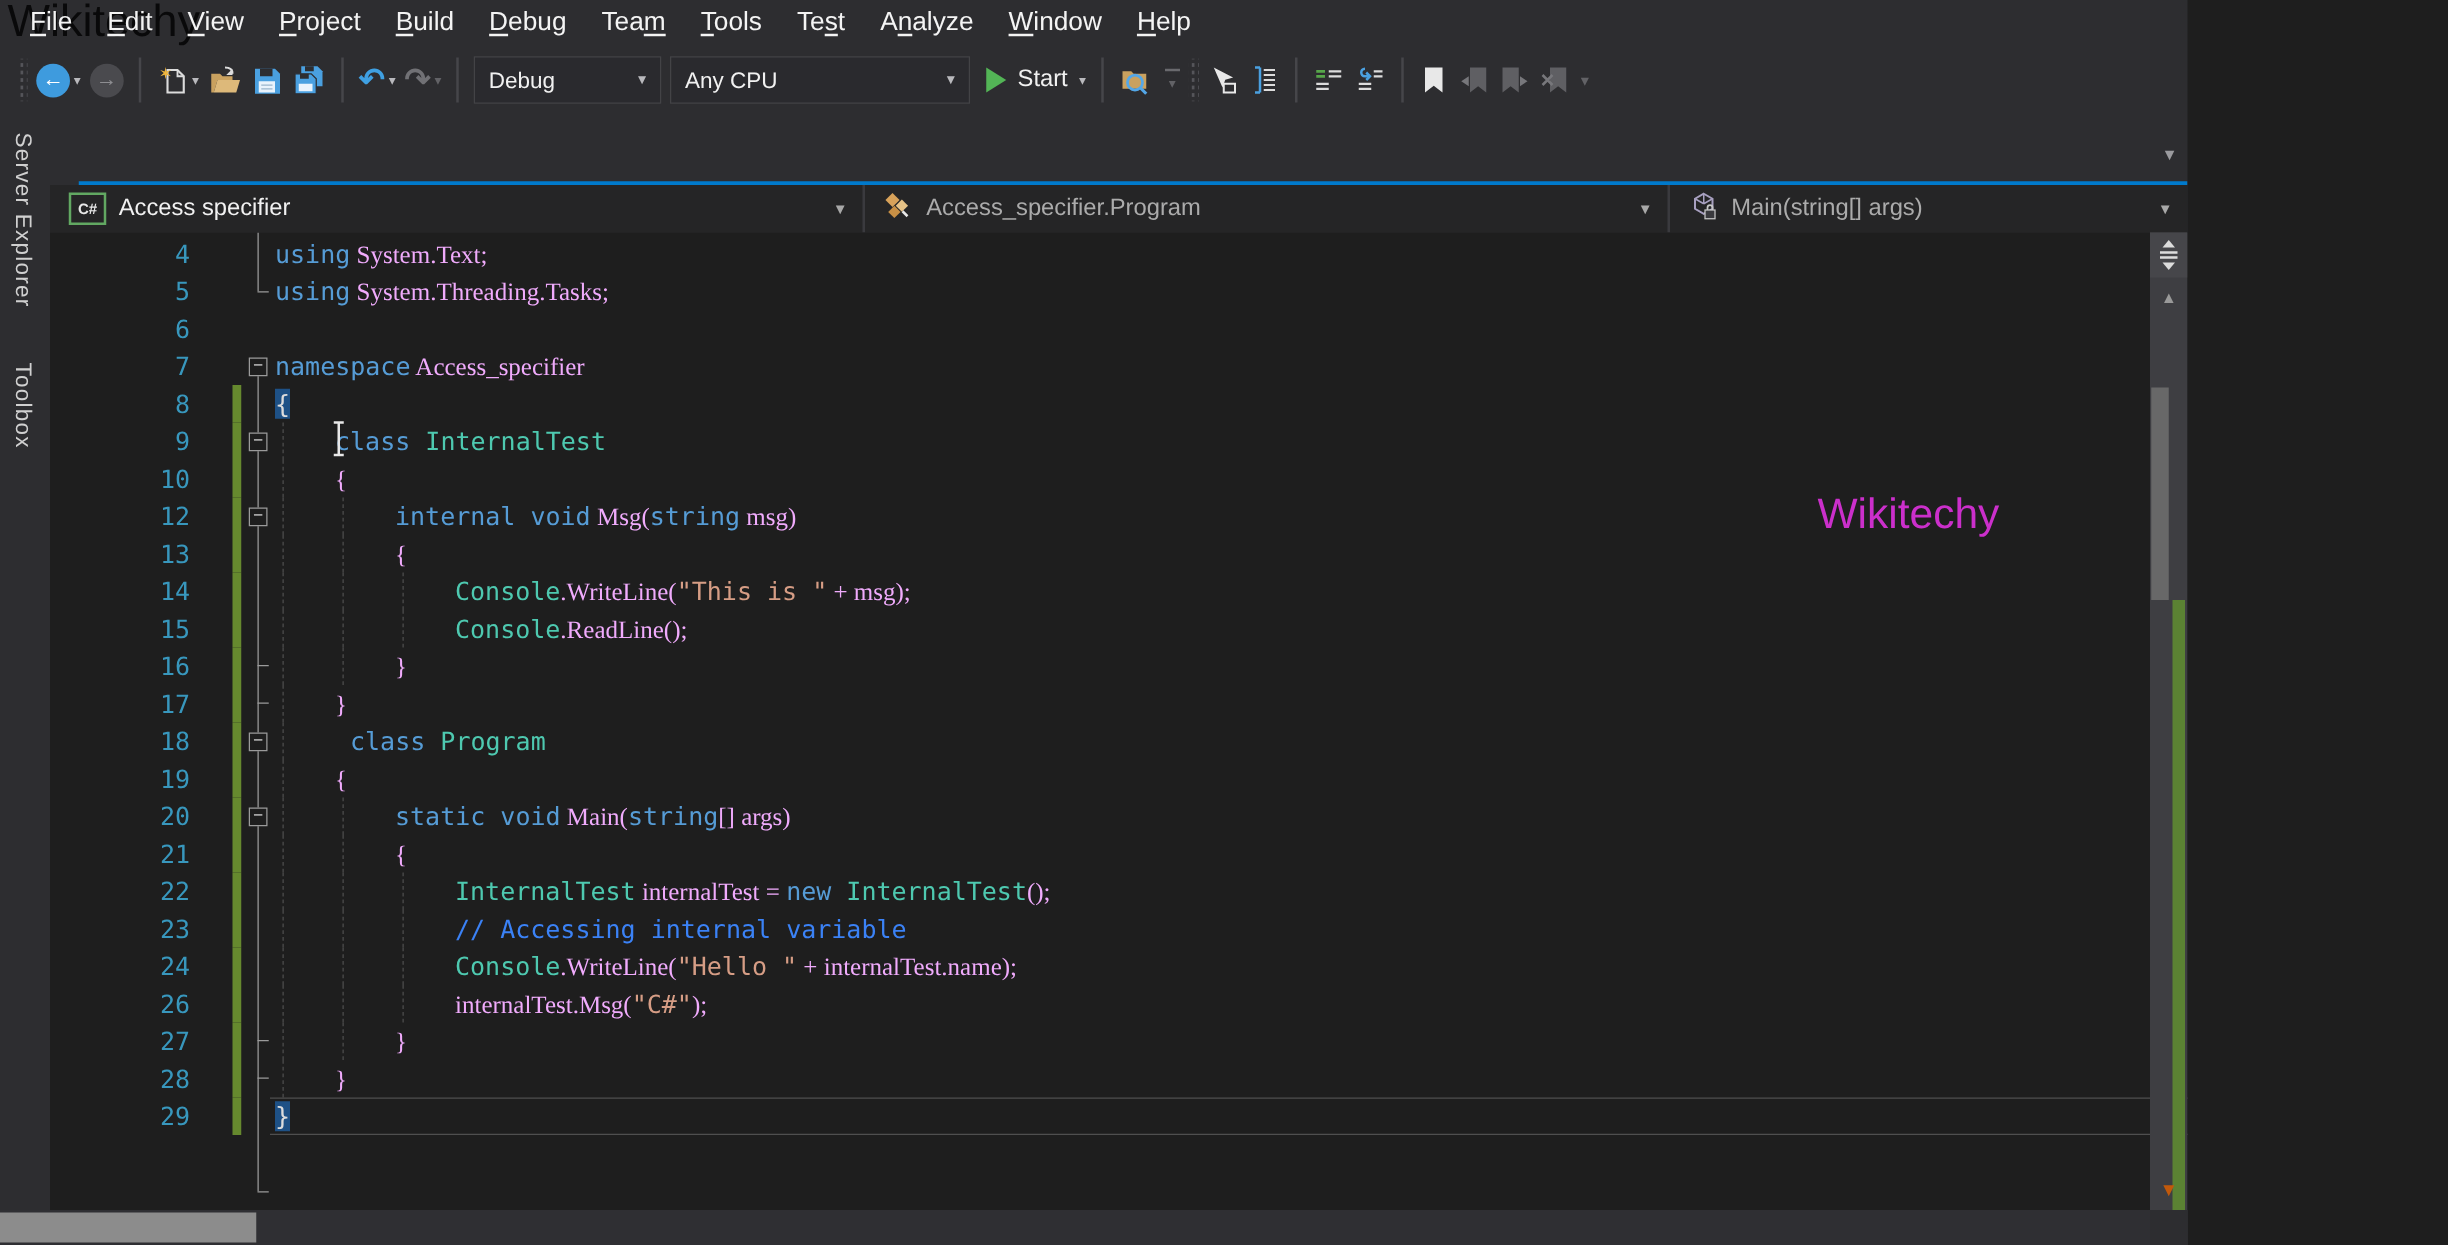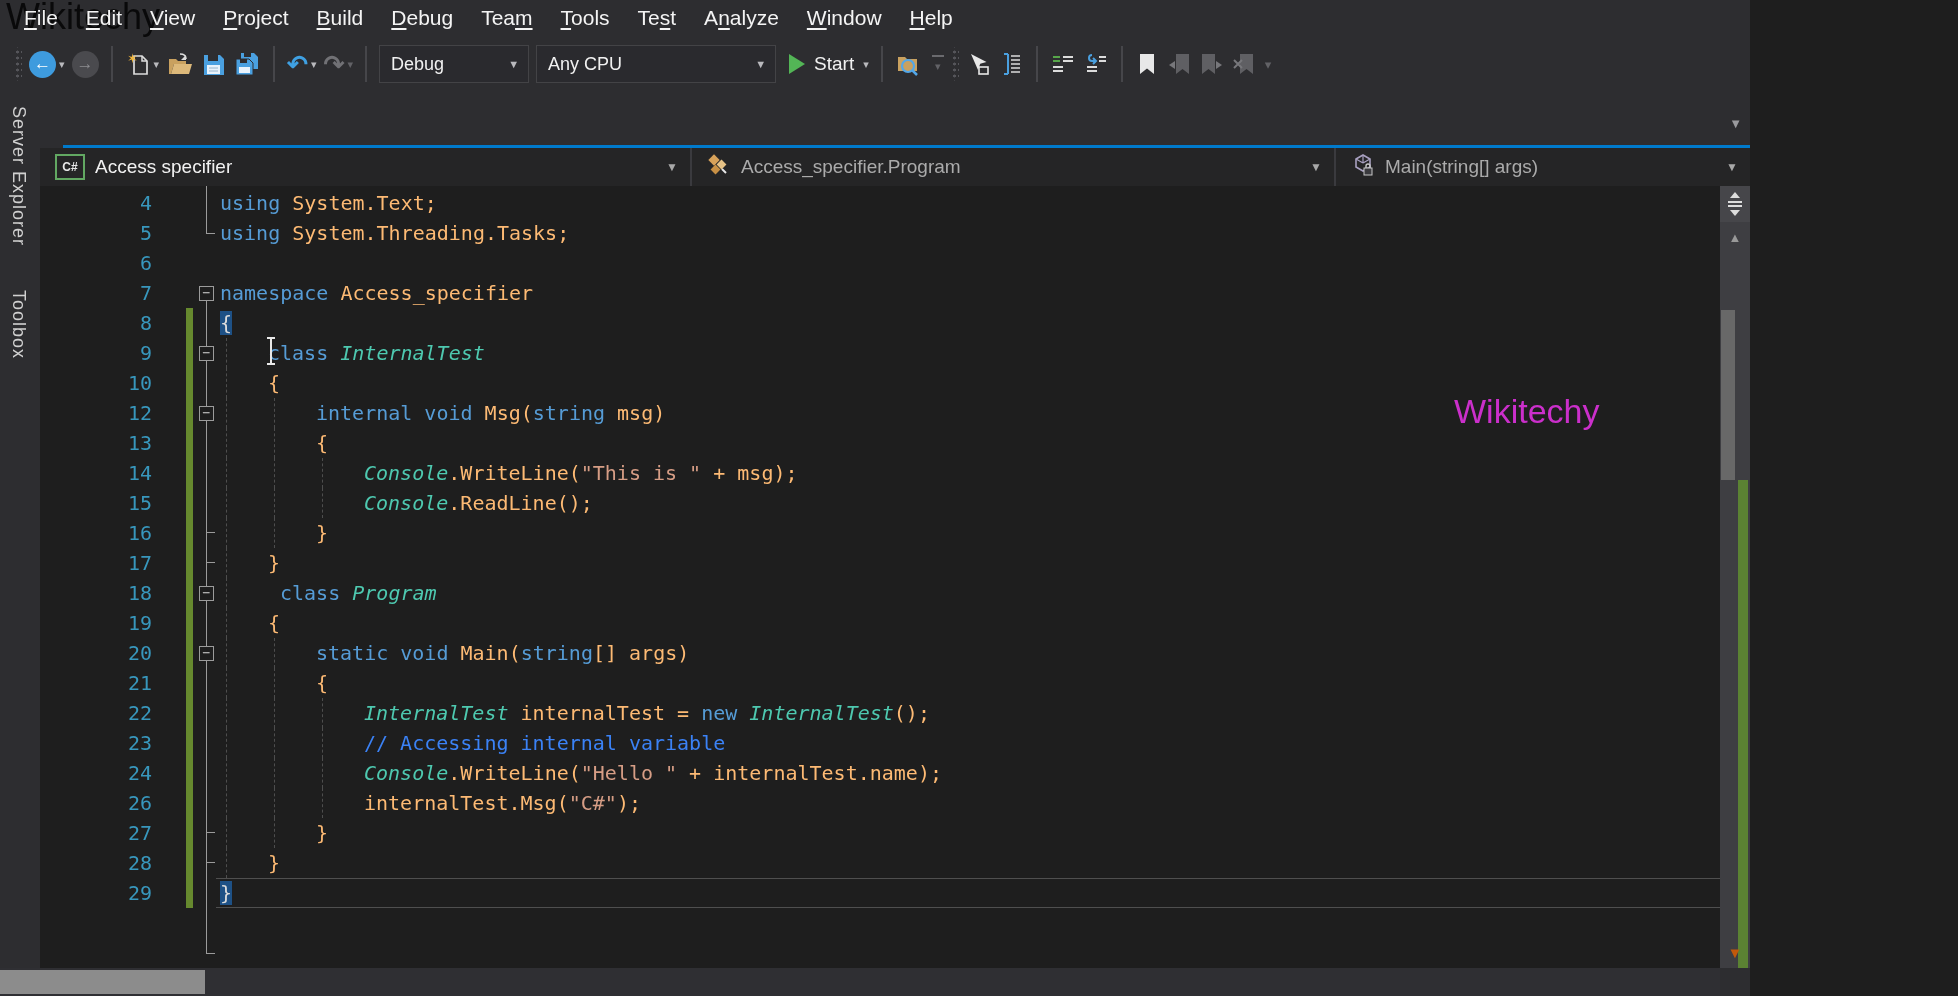--- a/index.html
+++ b/index.html
@@ -64,22 +64,22 @@
   .rows{position:absolute;left:0;top:2px;right:0;}
   .row{position:relative;height:30px;font-family:"DejaVu Sans Mono",monospace;font-size:20px;line-height:30px;}
   .lnum{position:absolute;left:0;width:112px;text-align:right;color:#3897bd;}
   .chg{position:absolute;left:146px;top:0;width:7px;height:30px;background:#66892e;}
   .fold{position:absolute;left:159px;top:8px;width:13px;height:13px;border:1px solid #9b9b9b;
         background:#1e1e1e;color:#c8c8c8;font-size:13px;line-height:11px;text-align:center;
         font-family:"DejaVu Sans Mono",monospace;z-index:2;}
   .guide{position:absolute;top:0;height:30px;border-left:1px dashed #4e4e4e;}
   .mtick{position:absolute;left:166px;top:14px;width:9px;height:1px;background:#9b9b9b;}
   .codeline{position:absolute;top:0;white-space:pre;}
-  .c-kw{color:#569cd6;} .c-ty{color:#4ec9b0;font-style:italic;} .c-str{color:#d69d85;} .c-com{color:#3b82f6;}
-  .c-pl{color:#fdba74;} .c-hl{background:#1e5186;color:#dcdcdc;}
+  .c-kw{color:#569cd6;} .c-ty{color:#4ec9b0;} .c-str{color:#d69d85;} .c-com{color:#3b82f6;}
+  .c-pl{color:#f0abfc;font-family:Liberation Serif, serif;} .c-hl{background:#1e5186;color:#dcdcdc;}
   .curline{position:absolute;left:176px;right:0;top:0;height:28px;border-top:1px solid #4f4f4f;
            border-bottom:1px solid #4f4f4f;}
   .outline-v{position:absolute;left:166px;width:1px;background:#9b9b9b;}
   .outline-h{position:absolute;left:166px;width:9px;height:1px;background:#9b9b9b;}
   .ibeam{position:absolute;left:224px;top:150px;z-index:5;}
   
   .vscroll{position:absolute;right:0;top:186px;width:30px;bottom:0;background:#3e3e42;}
   .split-handle{position:absolute;left:0;top:0;width:30px;height:36px;background:#46464a;display:flex;
                 align-items:center;justify-content:center;}
   .vs-up{position:absolute;left:0;top:44px;width:30px;text-align:center;font-size:13px;color:#999;}

